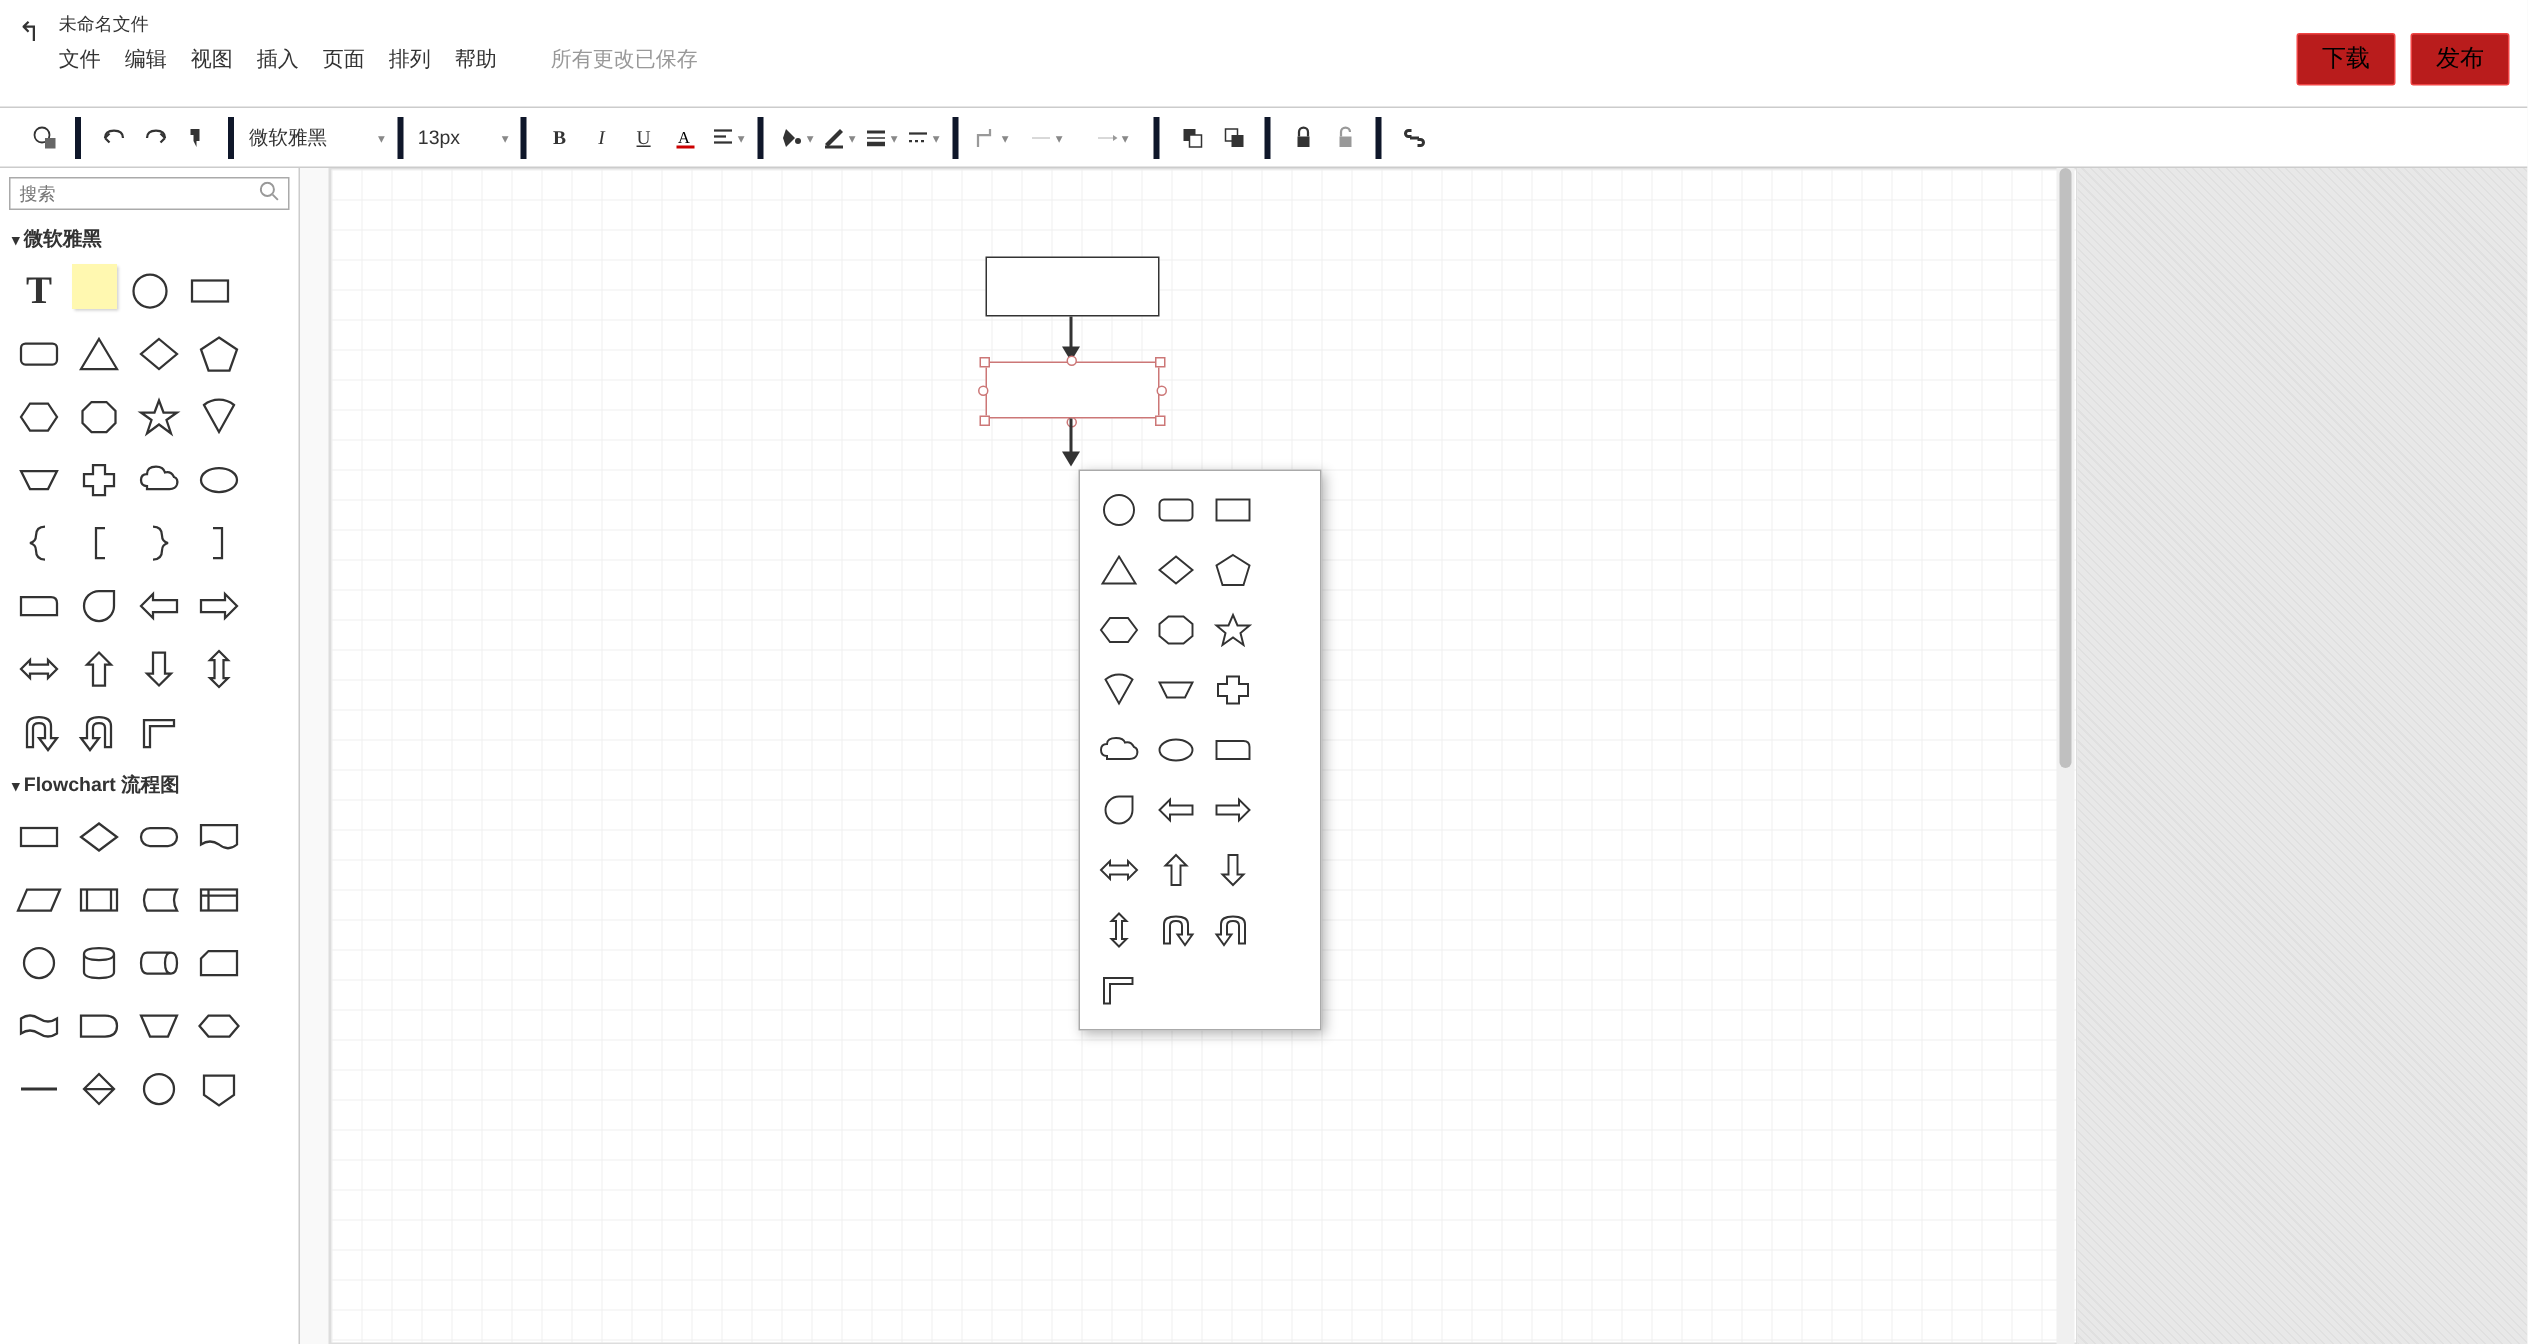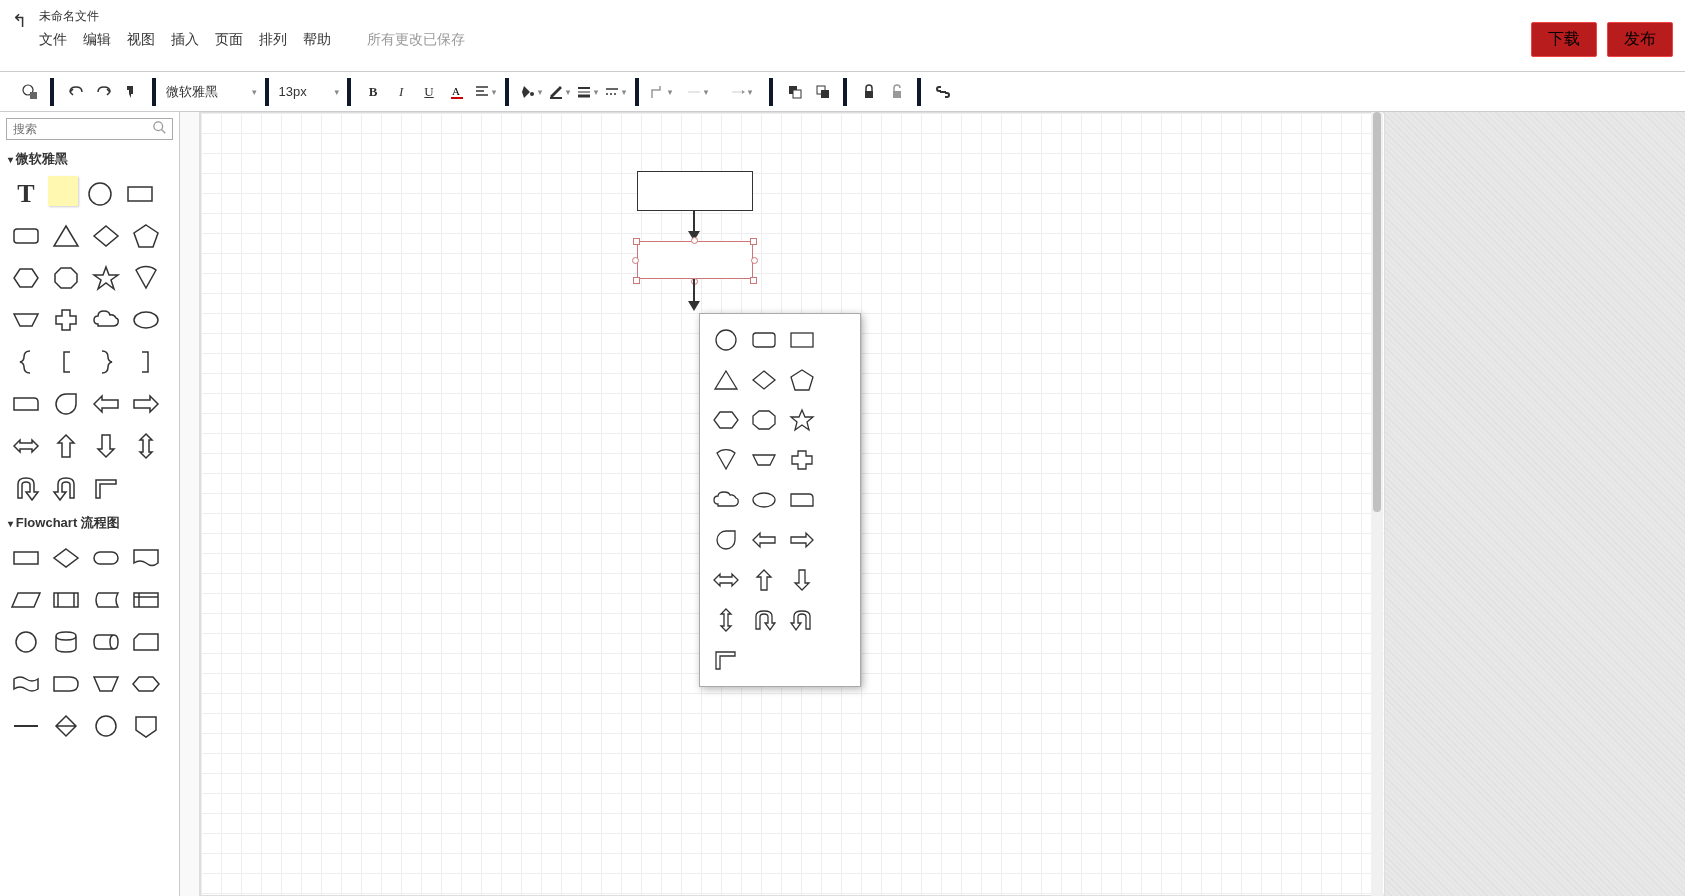--- a/index.html
+++ b/index.html
@@ -15,21 +15,21 @@
 .header-btn { padding:6px 16px; border:1px solid #ef4444; background:#b91c1c; cursor:pointer; font-size:16px; border-radius:2px; }
 .toolbar { background:#fff; border-bottom:1px solid #ccc; height:40px; display:flex; align-items:center; padding:0 10px; gap:2px; }
 .tool-group { display:flex; align-items:center; gap:4px; padding:0 8px; border-right:4px solid #0f172a; height:28px; }
 .tool-group:last-child { border-right:none; }
 .tool-btn { width:24px; height:24px; display:flex; align-items:center; justify-content:center; cursor:pointer; color:#333; }
 .tool-btn svg { width:16px; height:16px; }
 .font-select { border:none; background:transparent; font-size:13px; width:80px; cursor:pointer; }
 .size-select { border:none; background:transparent; font-size:13px; width:50px; cursor:pointer; }
 .dropdown-arrow { font-size:9px; color:#888; margin-left:2px; }
 .main { display:flex; height:784px; }
-.sidebar { width:180px; background:#fff; border-right:1px solid #ccc; overflow-y:auto; position:relative; }
+.sidebar { width:200px; background:#fff; border-right:1px solid #ccc; overflow-y:auto; position:relative; }
 .search-box { padding:6px; position:relative; }
 .search-input { width:100%; padding:3px 24px 3px 6px; border:1px solid #aaa; font-size:12px; }
 .search-icon-pos { position:absolute; right:12px; top:9px; color:#999; }
 .category { padding:4px 8px; font-size:13px; font-weight:bold; cursor:pointer; }
 .category::before { content:"▾ "; font-size:10px; }
 .shapes-grid { display:flex; flex-wrap:wrap; padding:4px 8px; gap:6px 4px; }
 .shape-cell { width:36px; height:36px; display:flex; align-items:center; justify-content:center; cursor:grab; }
 .shape-cell svg { width:32px; height:28px; }
 .shape-cell.sticky { background:#fff8b0; width:30px; height:30px; box-shadow:1px 1px 2px rgba(0,0,0,0.2); }
 .shape-cell.text-t { font-size:26px; font-weight:bold; font-family:serif; }

